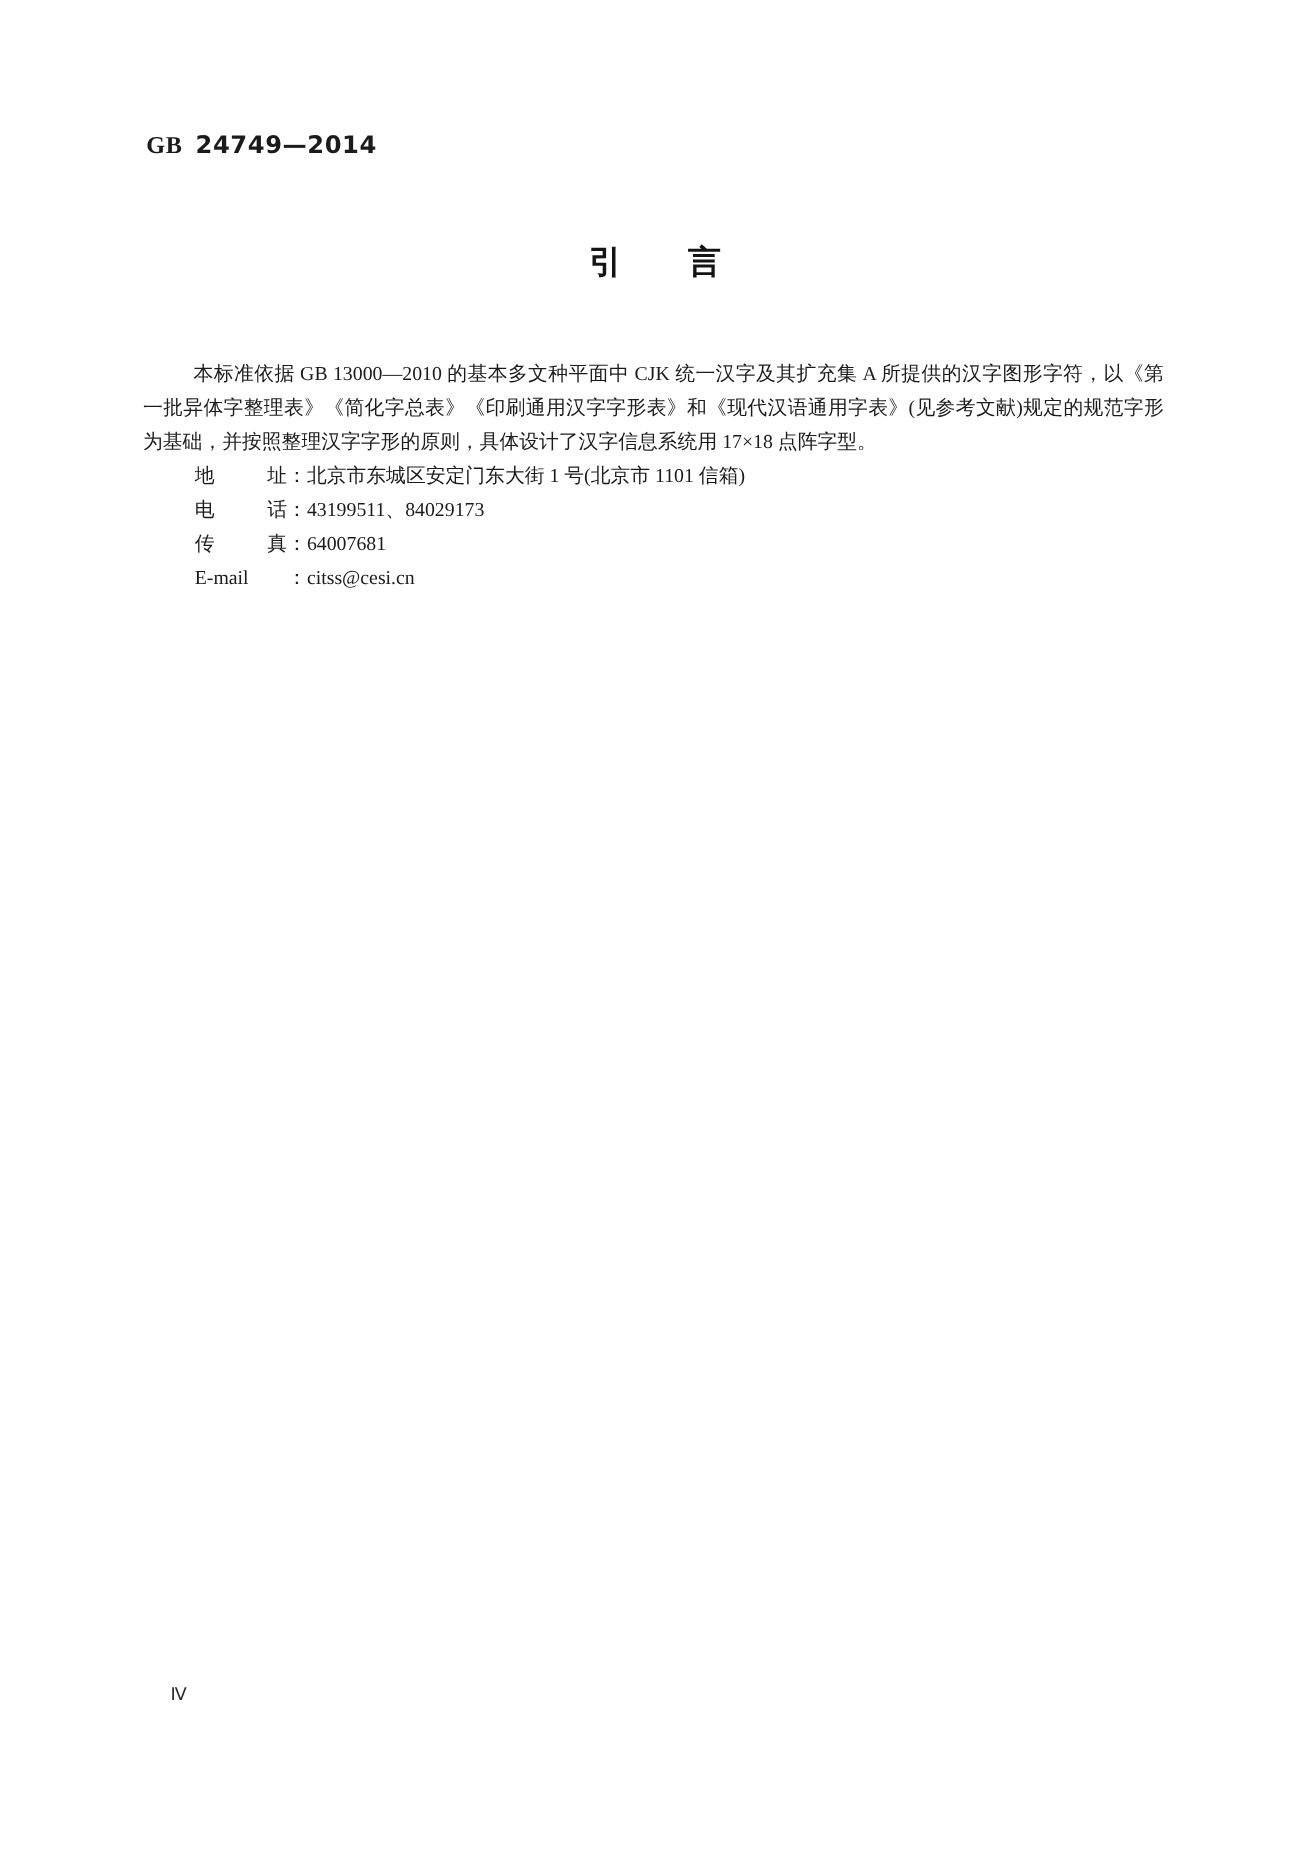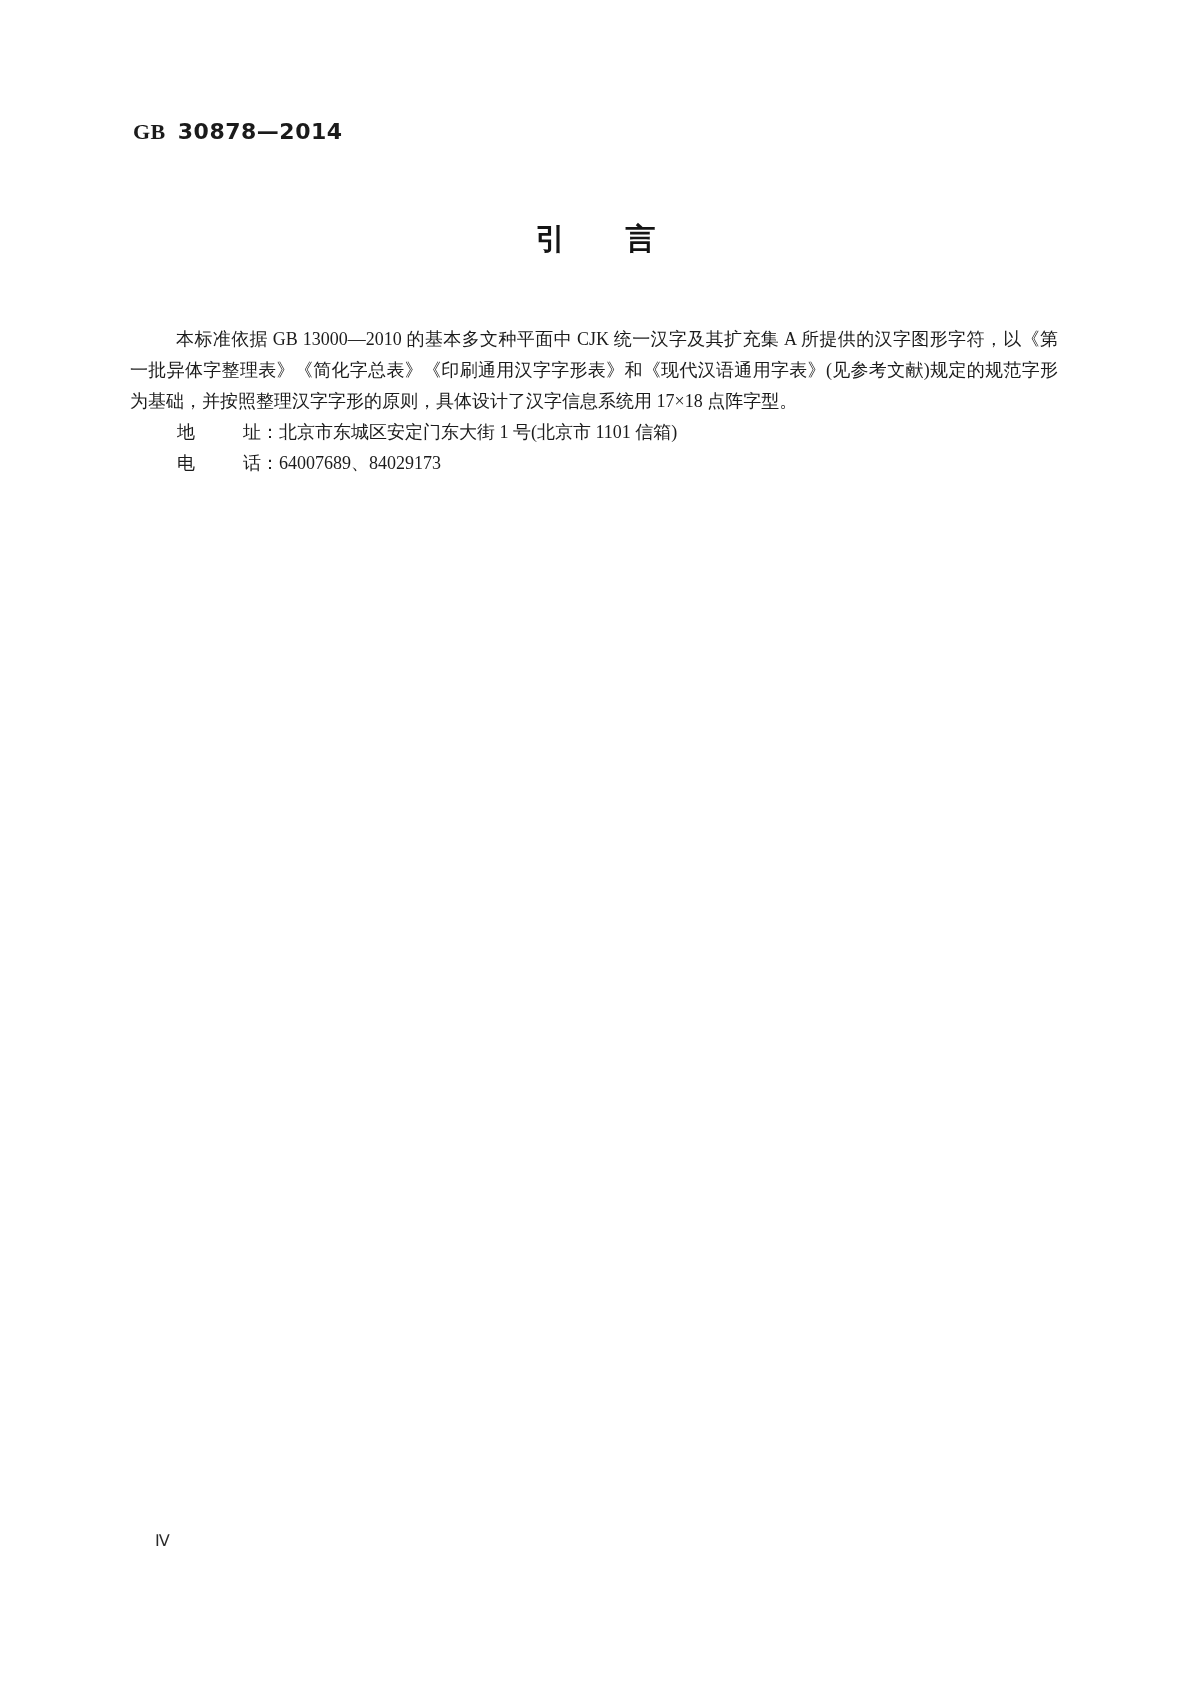--- a/index.html
+++ b/index.html
@@ -84,39 +84,45 @@
     font-family: "Liberation Serif", serif;
   }
 </style>
 </head>
 <body>
 
 <div class="page">
 
   <div class="std-header">
     <span class="std-code">GB</span>
-    <span class="std-num">30878—2014</span>
+    <span class="std-num">24749—2014</span>
   </div>
 
   <h1 class="doc-title">引　　言</h1>
 
   <div class="body-block">
     <p class="para">本标准依据 GB 13000—2010 的基本多文种平面中 CJK 统一汉字及其扩充集 A 所提供的汉字图形字符，以《第一批异体字整理表》《简化字总表》《印刷通用汉字字形表》和《现代汉语通用字表》(见参考文献)规定的规范字形为基础，并按照整理汉字字形的原则，具体设计了汉字信息系统用 17×18 点阵字型。</p>
 
     <div class="contact">
 
       <div class="contact-row">
         <span class="contact-label">地址</span><span class="contact-colon">：</span><span class="contact-value">北京市东城区安定门东大街 1 号(北京市 1101 信箱)</span>
       </div>
 
 
       <div class="contact-row">
-        <span class="contact-label">电话</span><span class="contact-colon">：</span><span class="contact-value">64007689、84029173</span>
+        <span class="contact-label">电话</span><span class="contact-colon">：</span><span class="contact-value">43199511、84029173</span>
       </div>
 
+      <div class="contact-row">
+        <span class="contact-label">传真</span><span class="contact-colon">：</span><span class="contact-value">64007681</span>
+      </div>
 
+      <div class="contact-row">
+        <span class="contact-label">E-mail</span><span class="contact-colon">：</span><span class="contact-value">citss@cesi.cn</span>
+      </div>
 
     </div>
   </div>
 
   <div class="page-number">Ⅳ</div>
 
 </div>
 
 </body></html>

